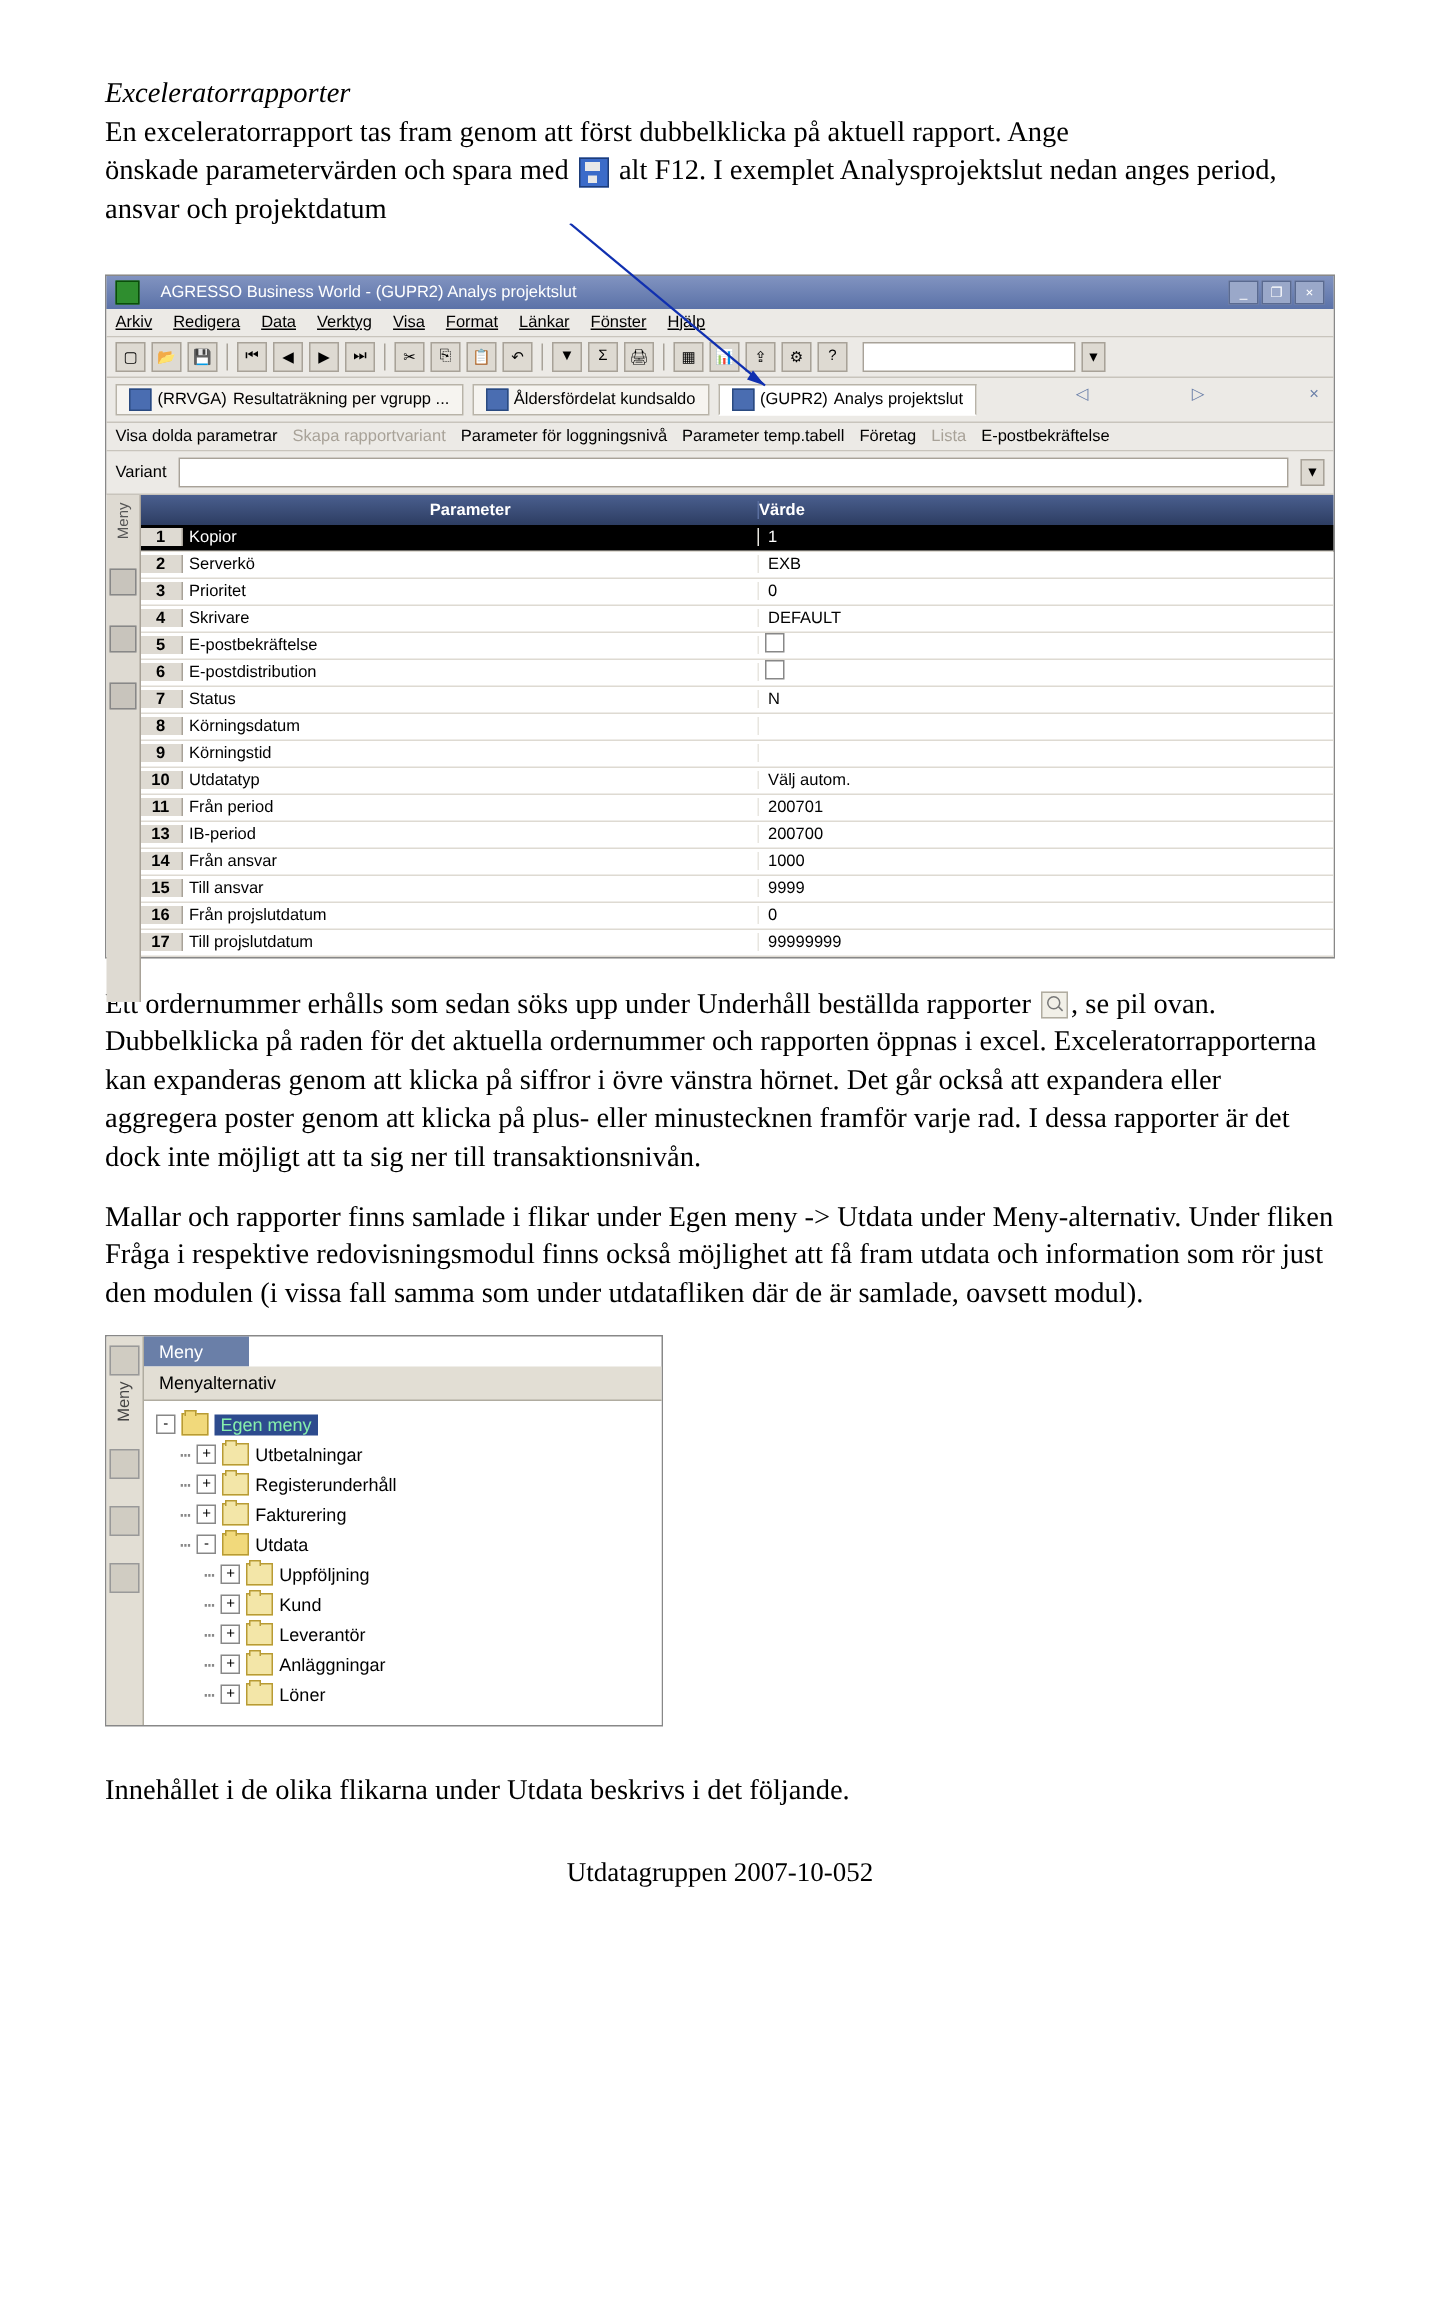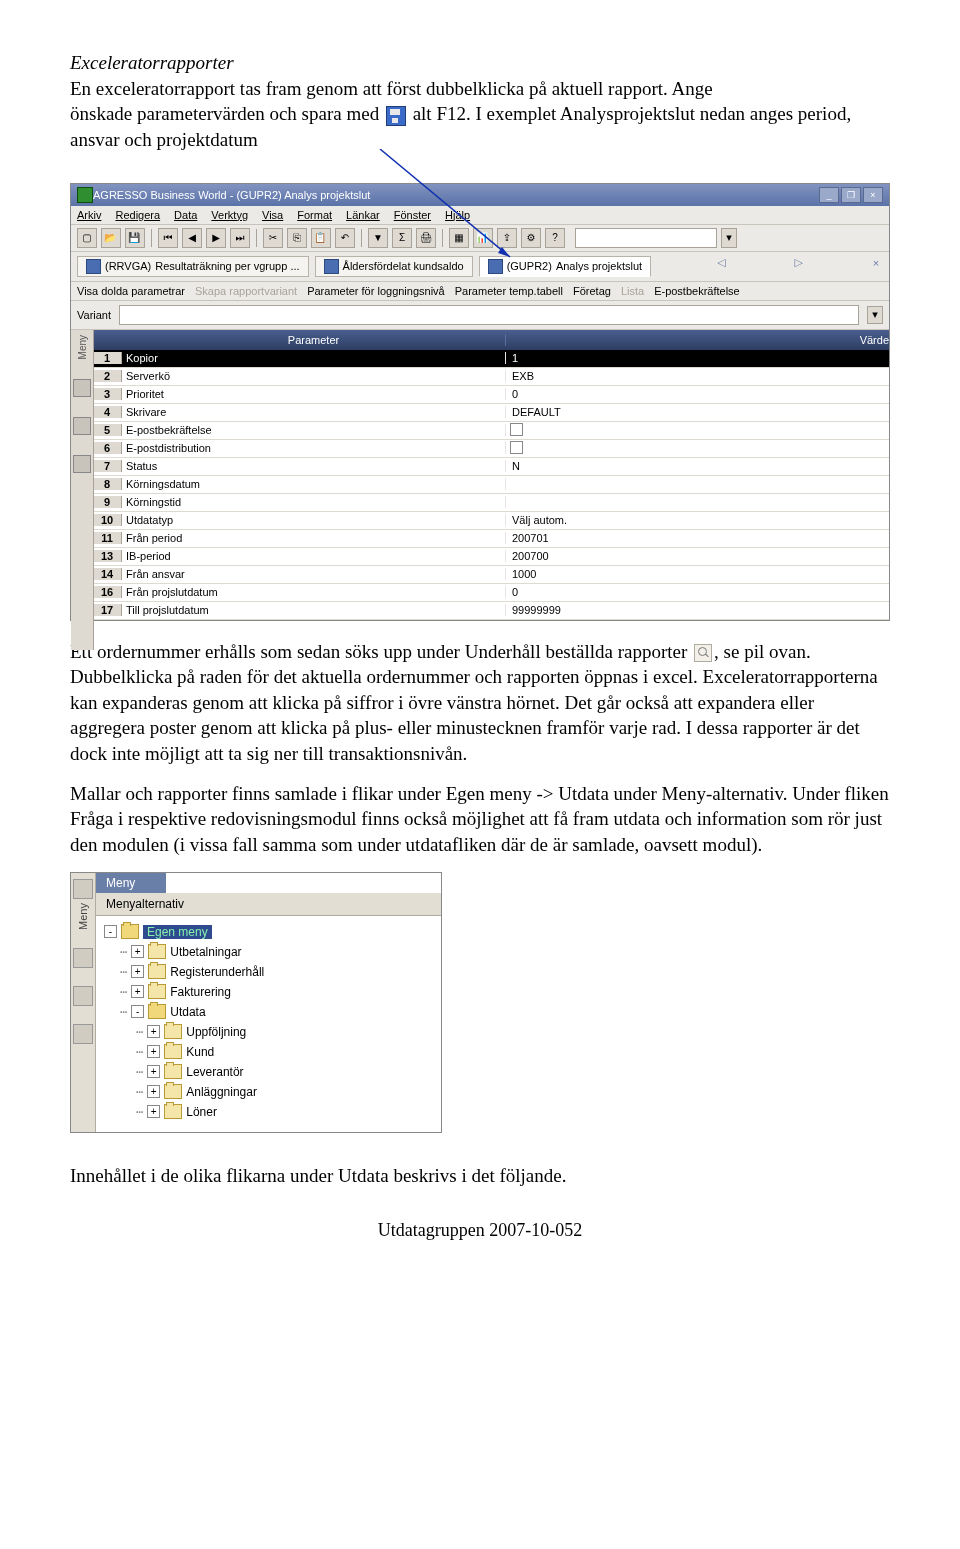--- a/index.html
+++ b/index.html
@@ -6,21 +6,21 @@
 .page{padding:50px 70px 30px 70px}
 .intro{font-size:19px;line-height:1.35;margin-bottom:6px}
 .intro i{font-style:italic}
 .save-ico{display:inline-block;width:18px;height:18px;background:#3b6bc9;border:1px solid #1d3c78;vertical-align:middle;position:relative;margin:0 2px}
 .save-ico:before{content:"";position:absolute;left:3px;top:2px;width:10px;height:6px;background:#e8e8e8}
 .save-ico:after{content:"";position:absolute;left:5px;bottom:2px;width:6px;height:5px;background:#e8e8e8}
 .arrow{position:relative;height:18px}
 .arrow svg{position:absolute;left:300px;top:-10px}
 .screenshot1{border:1px solid #888;margin:6px 0 18px 0;font-family:Tahoma,Arial,sans-serif;font-size:11px;color:#000;background:#eceae6}
 .titlebar{background:linear-gradient(#8193c0,#5b72a8);color:#fff;padding:3px 6px;display:flex;align-items:center;justify-content:space-between}
-.titlebar .t-left{display:flex;align-items:center;gap:0}
+.titlebar .t-left{display:flex;align-items:center;gap:14px}
 .green-badge{width:14px;height:14px;background:#2f8e2f;border:1px solid #0b4d0b}
 .winbtns{display:flex;gap:2px}
 .winbtns span{width:18px;height:14px;background:#9aa8c9;border:1px solid #5a6a90;display:flex;align-items:center;justify-content:center;font-size:9px}
 .menubar{background:#eceae6;padding:3px 6px;display:flex;gap:14px;border-bottom:1px solid #c8c4bc}
 .menubar span{text-decoration:underline}
 .toolbar{background:#eceae6;padding:3px 6px;display:flex;align-items:center;gap:4px;border-bottom:1px solid #c8c4bc}
 .tico{width:18px;height:18px;background:#dedad2;border:1px solid #a8a298;display:flex;align-items:center;justify-content:center;font-size:10px}
 .tsep{width:1px;height:18px;background:#a8a298;margin:0 2px}
 .tdrop{width:140px;height:18px;background:#fff;border:1px solid #a8a298;margin-left:6px}
 .tdropbtn{width:14px;height:18px;background:#dedad2;border:1px solid #a8a298;display:flex;align-items:center;justify-content:center}
@@ -31,24 +31,24 @@
 .navbtn{width:14px;height:14px;display:flex;align-items:center;justify-content:center;color:#6a7fa8;margin-left:auto}
 .subtoolbar{background:#eceae6;padding:3px 6px;display:flex;gap:10px;border-bottom:1px solid #c8c4bc;font-size:11px}
 .subtoolbar .dis{color:#a8a298}
 .variant-row{background:#eceae6;padding:4px 6px;display:flex;align-items:center;gap:8px;border-bottom:1px solid #c8c4bc}
 .variant-row input{flex:1;height:16px;border:1px solid #a8a298;background:#fff}
 .vbtn{width:14px;height:16px;background:#dedad2;border:1px solid #a8a298;display:flex;align-items:center;justify-content:center}
 .sidebar{position:absolute;left:0;top:0;width:22px;background:#dedad2;border-right:1px solid #a8a298;height:100%;display:flex;flex-direction:column;align-items:center;padding-top:30px;gap:20px}
 .sidebar .sico{width:16px;height:16px;background:#c8c4bc;border:1px solid #888}
 .sidebar .vtext{writing-mode:vertical-rl;transform:rotate(180deg);font-size:10px;color:#555;margin-top:-25px}
 .gridwrap{position:relative;padding-left:22px;background:#fff}
-.gridhead{display:flex;background:linear-gradient(#4a5f8f,#2d3d62);color:#fff;font-weight:normal;height:20px;align-items:center}
+.gridhead{display:flex;background:linear-gradient(#4a5f8f,#2d3d62);color:#fff;font-weight:bold;height:20px;align-items:center}
 .gridhead .ghnum{width:28px;background:#dedad2;border-right:1px solid #a8a298}
 .gridhead .ghparam{flex:1;text-align:center;border-right:1px solid #5a6f9f}
-.gridhead .ghval{flex:1;text-align:right}
+.gridhead .ghval{flex:1;text-align:left}
 .gridrow{display:flex;height:17px;border-bottom:1px solid #dedad2;align-items:center;font-size:11px}
 .gridrow.sel{background:#000;color:#fff}
 .gridrow .gnum{width:28px;background:#dedad2;border-right:1px solid #a8a298;text-align:center;color:#000;font-weight:bold}
 .gridrow .gparam{flex:1;padding-left:4px;border-right:1px solid #e8e6e0}
 .gridrow .gval{flex:1;padding-left:4px}
 .gval input{border:none;background:transparent;width:100%;font-size:11px}
 .gval.sel input{color:#fff}
 .chk{width:11px;height:11px;border:1px solid #888;background:#fff;display:inline-block}
 .search-ico{display:inline-block;width:16px;height:16px;vertical-align:middle;position:relative;background:#f2f0e8;border:1px solid #b0aca0;margin:0 2px}
 .search-ico:before{content:"";position:absolute;left:3px;top:2px;width:7px;height:7px;border:1px solid #777;border-radius:50%}
@@ -251,20 +251,25 @@
             <div class="gnum">13</div>
             <div class="gparam">IB-period</div>
             <div class="gval"><input type="text" value="200700" style=""></div>
           </div>
           <div class="gridrow">
             <div class="gnum">14</div>
             <div class="gparam">Från ansvar</div>
             <div class="gval"><input type="text" value="1000" style=""></div>
           </div>
           <div class="gridrow">
+            <div class="gnum">15</div>
+            <div class="gparam">Till ansvar</div>
+            <div class="gval"><input type="text" value="9999" style=""></div>
+          </div>
+          <div class="gridrow">
             <div class="gnum">16</div>
             <div class="gparam">Från projslutdatum</div>
             <div class="gval"><input type="text" value="0" style=""></div>
           </div>
           <div class="gridrow">
             <div class="gnum">17</div>
             <div class="gparam">Till projslutdatum</div>
             <div class="gval"><input type="text" value="99999999" style=""></div>
           </div>
         </div>

